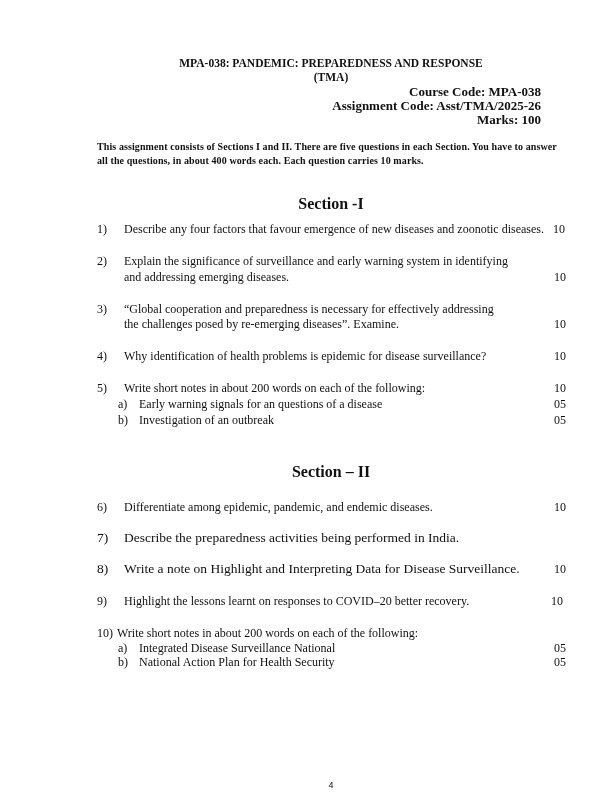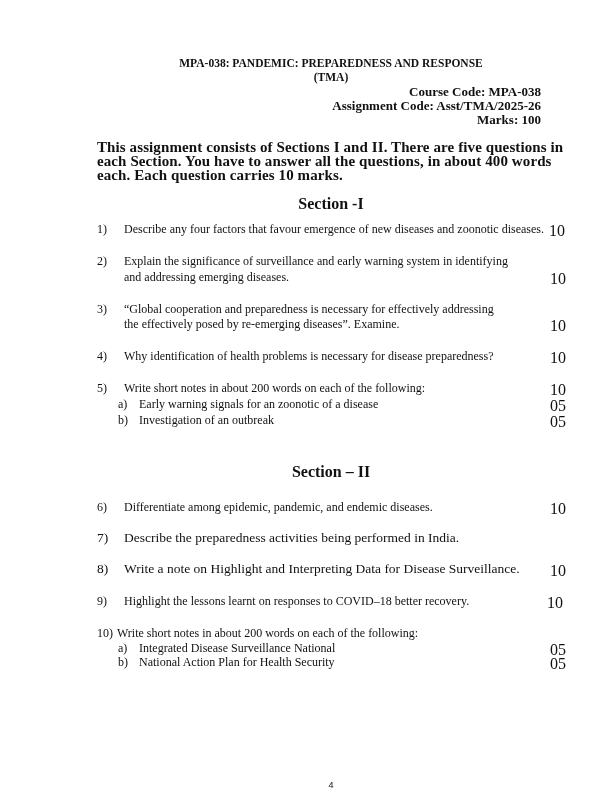--- a/index.html
+++ b/index.html
@@ -1,29 +1,29 @@
 <!DOCTYPE html>
 <html><head>
 <meta charset="utf-8">
 <style>
   html, body { margin: 0; padding: 0; background: #ffffff; }
   body { width: 612px; height: 792px; position: relative; overflow: hidden;
          font-family: "Liberation Serif", serif; color: #111; }
   .abs { position: absolute; white-space: nowrap; margin-left: 25px; }
   .title { left: 0; width: 612px; text-align: center; font-weight: bold; font-size: 11.5px; }
   .right { right: 71px; text-align: right; font-weight: bold; font-size: 13px; }
-  .instr { left: 72px; width: 470px; font-weight: bold; font-size: 15px; line-height: 14px; white-space: normal; letter-spacing: 0.1px; }
+  .instr { left: 72px; width: 470px; font-weight: bold; font-size: 10px; line-height: 14px; white-space: normal; letter-spacing: 0.1px; }
   .sec { left: 0; width: 612px; text-align: center; font-weight: bold; font-size: 16px; }
   .q { left: 72px; font-size: 12px; }
   .q .num { position: absolute; left: 0; }
   .q .txt { position: absolute; left: 27px; }
   .sub { left: 93px; font-size: 12px; }
   .sub .num { position: absolute; left: 0; }
   .sub .txt { position: absolute; left: 21px; }
-  .marks { font-size: 16px; text-align: right; width: 30px; }
+  .marks { font-size: 12px; text-align: right; width: 30px; }
   .big { font-size: 13.5px; }
   .page-num { left: 0; width: 612px; text-align: center; font-size: 9px; font-family: "Liberation Sans", sans-serif; }
 </style>
 </head>
 <body>
 
 <div class="abs title" style="top:57px;">MPA-038: PANDEMIC: PREPAREDNESS AND RESPONSE</div>
 <div class="abs title" style="top:71px;">(TMA)</div>
 <div class="abs right" style="top:84px;">Course Code: MPA-038</div>
 <div class="abs right" style="top:98px;">Assignment Code: Asst/TMA/2025-26</div>
@@ -46,39 +46,39 @@
 <div class="abs q" style="top:270px;">
   <span class="txt">and addressing emerging diseases.</span>
 </div>
 <div class="abs marks" style="top:270px; left:511px;">10</div>
 
 <div class="abs q" style="top:302px;">
   <span class="num">3)</span>
   <span class="txt">“Global cooperation and preparedness is necessary for effectively addressing</span>
 </div>
 <div class="abs q" style="top:317px;">
-  <span class="txt">the effectively posed by re-emerging diseases”. Examine.</span>
+  <span class="txt">the challenges posed by re-emerging diseases”. Examine.</span>
 </div>
 <div class="abs marks" style="top:317px; left:511px;">10</div>
 
 <div class="abs q" style="top:349px;">
   <span class="num">4)</span>
-  <span class="txt">Why identification of health problems is necessary for disease preparedness?</span>
+  <span class="txt">Why identification of health problems is epidemic for disease surveillance?</span>
 </div>
 <div class="abs marks" style="top:349px; left:511px;">10</div>
 
 <div class="abs q" style="top:381px;">
   <span class="num">5)</span>
   <span class="txt">Write short notes in about 200 words on each of the following:</span>
 </div>
 <div class="abs marks" style="top:381px; left:511px;">10</div>
 
 <div class="abs sub" style="top:397px;">
   <span class="num">a)</span>
-  <span class="txt">Early warning signals for an zoonotic of a disease</span>
+  <span class="txt">Early warning signals for an questions of a disease</span>
 </div>
 <div class="abs marks" style="top:397px; left:511px;">05</div>
 
 <div class="abs sub" style="top:413px;">
   <span class="num">b)</span>
   <span class="txt">Investigation of an outbreak</span>
 </div>
 <div class="abs marks" style="top:413px; left:511px;">05</div>
 
 <div class="abs sec" style="top:463px;">Section – II</div>
@@ -95,21 +95,21 @@
 </div>
 
 <div class="abs q big" style="top:561px;">
   <span class="num">8)</span>
   <span class="txt">Write a note on Highlight and Interpreting Data for Disease Surveillance.</span>
 </div>
 <div class="abs marks" style="top:562px; left:511px;">10</div>
 
 <div class="abs q" style="top:594px;">
   <span class="num">9)</span>
-  <span class="txt">Highlight the lessons learnt on responses to COVID–18 better recovery.</span>
+  <span class="txt">Highlight the lessons learnt on responses to COVID–20 better recovery.</span>
 </div>
 <div class="abs marks" style="top:594px; left:508px;">10</div>
 
 <div class="abs q" style="top:626px;">
   <span class="num">10)</span>
   <span class="txt" style="left:20px;">Write short notes in about 200 words on each of the following:</span>
 </div>
 
 <div class="abs sub" style="top:641px;">
   <span class="num">a)</span>

